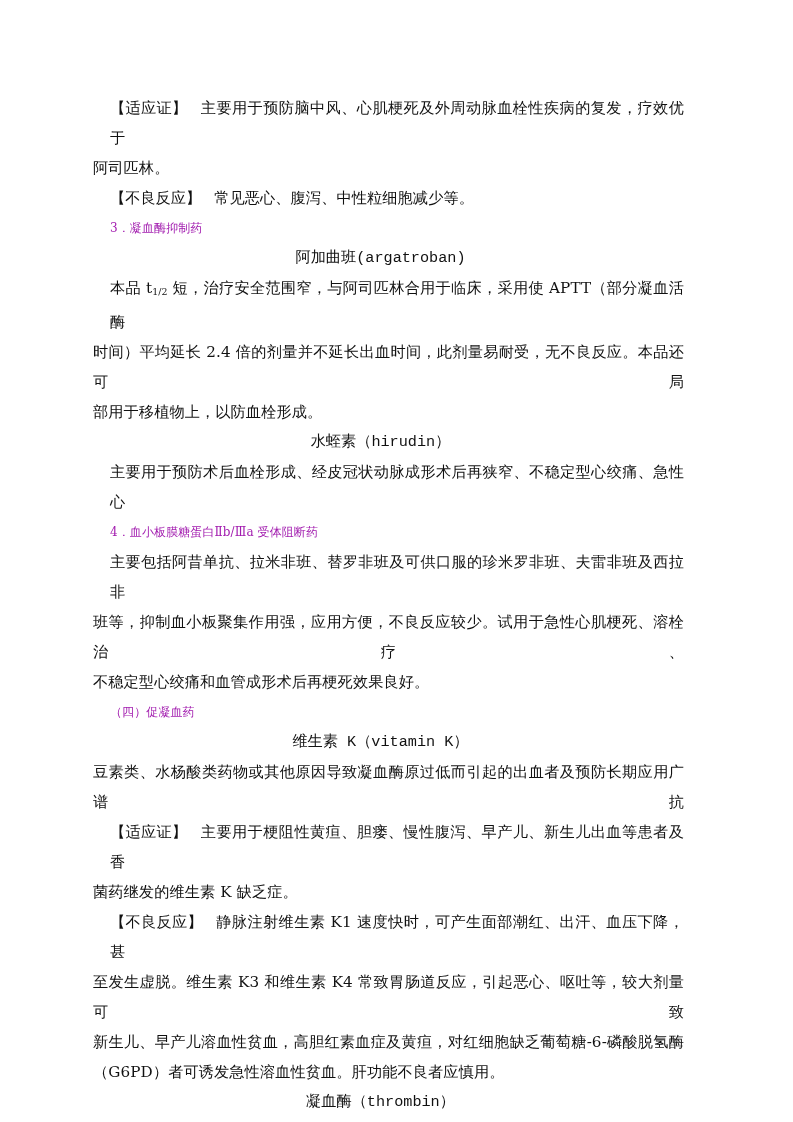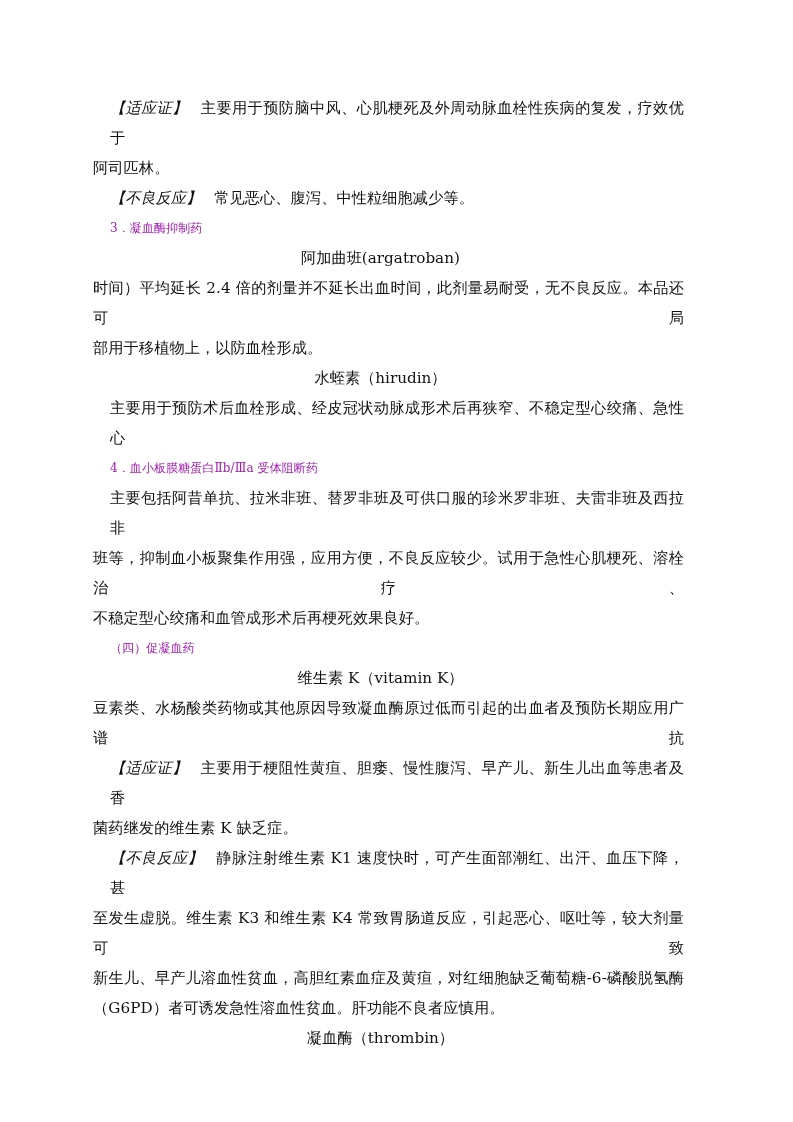--- a/index.html
+++ b/index.html
@@ -41,31 +41,31 @@
   }
   .p-cont {
     padding-left: 16px;
   }
   
   .heading-center {
     text-align: center;
     font-size: 15.2px;
     line-height: 30px;
     color: #111111;
+    font-family: Liberation Mono, monospace;
   }
   
   .sec {
     padding-left: 33px;
     font-size: 12px;
     line-height: 30px;
     color: #a21caf;
   }
   .bracket-label {
     letter-spacing: 0;
-    font-style: italic;
   }
   .gap-sm {
     display: inline-block;
     width: 13px;
   }
   sub {
     font-size: 0.62em;
     vertical-align: -0.22em;
     letter-spacing: 0;
   }
@@ -84,20 +84,21 @@
 
     <div class="line p-first justify"><span class="bracket-label">【适应证】</span><span class="gap-sm"></span><span>主要用于预防脑中风、心肌梗死及外周动脉血栓性疾病的复发，疗效优于</span></div>
     <div class="line p-cont">阿司匹林。</div>
 
     <div class="line p-first"><span class="bracket-label">【不良反应】</span><span class="gap-sm"></span><span>常见恶心、腹泻、中性粒细胞减少等。</span></div>
 
     <div class="line sec">3．凝血酶抑制药</div>
 
     <div class="heading-center">阿加曲班(argatroban)</div>
 
+    <div class="line p-first justify"><span>本品 t</span><sub>1/2</sub><span> 短，治疗安全范围窄，与阿司匹林合用于临床，采用使 APTT（部分凝血活酶</span></div>
     <div class="line p-cont justify">时间）平均延长 2.4 倍的剂量并不延长出血时间，此剂量易耐受，无不良反应。本品还可局</div>
     <div class="line p-cont">部用于移植物上，以防血栓形成。</div>
 
     <div class="heading-center">水蛭素（hirudin）</div>
 
     <div class="line p-first justify">主要用于预防术后血栓形成、经皮冠状动脉成形术后再狭窄、不稳定型心绞痛、急性心</div>
 
     <div class="line sec">4．血小板膜糖蛋白Ⅱb/Ⅲa 受体阻断药</div>
 
     <div class="line p-first justify">主要包括阿昔单抗、拉米非班、替罗非班及可供口服的珍米罗非班、夫雷非班及西拉非</div>

